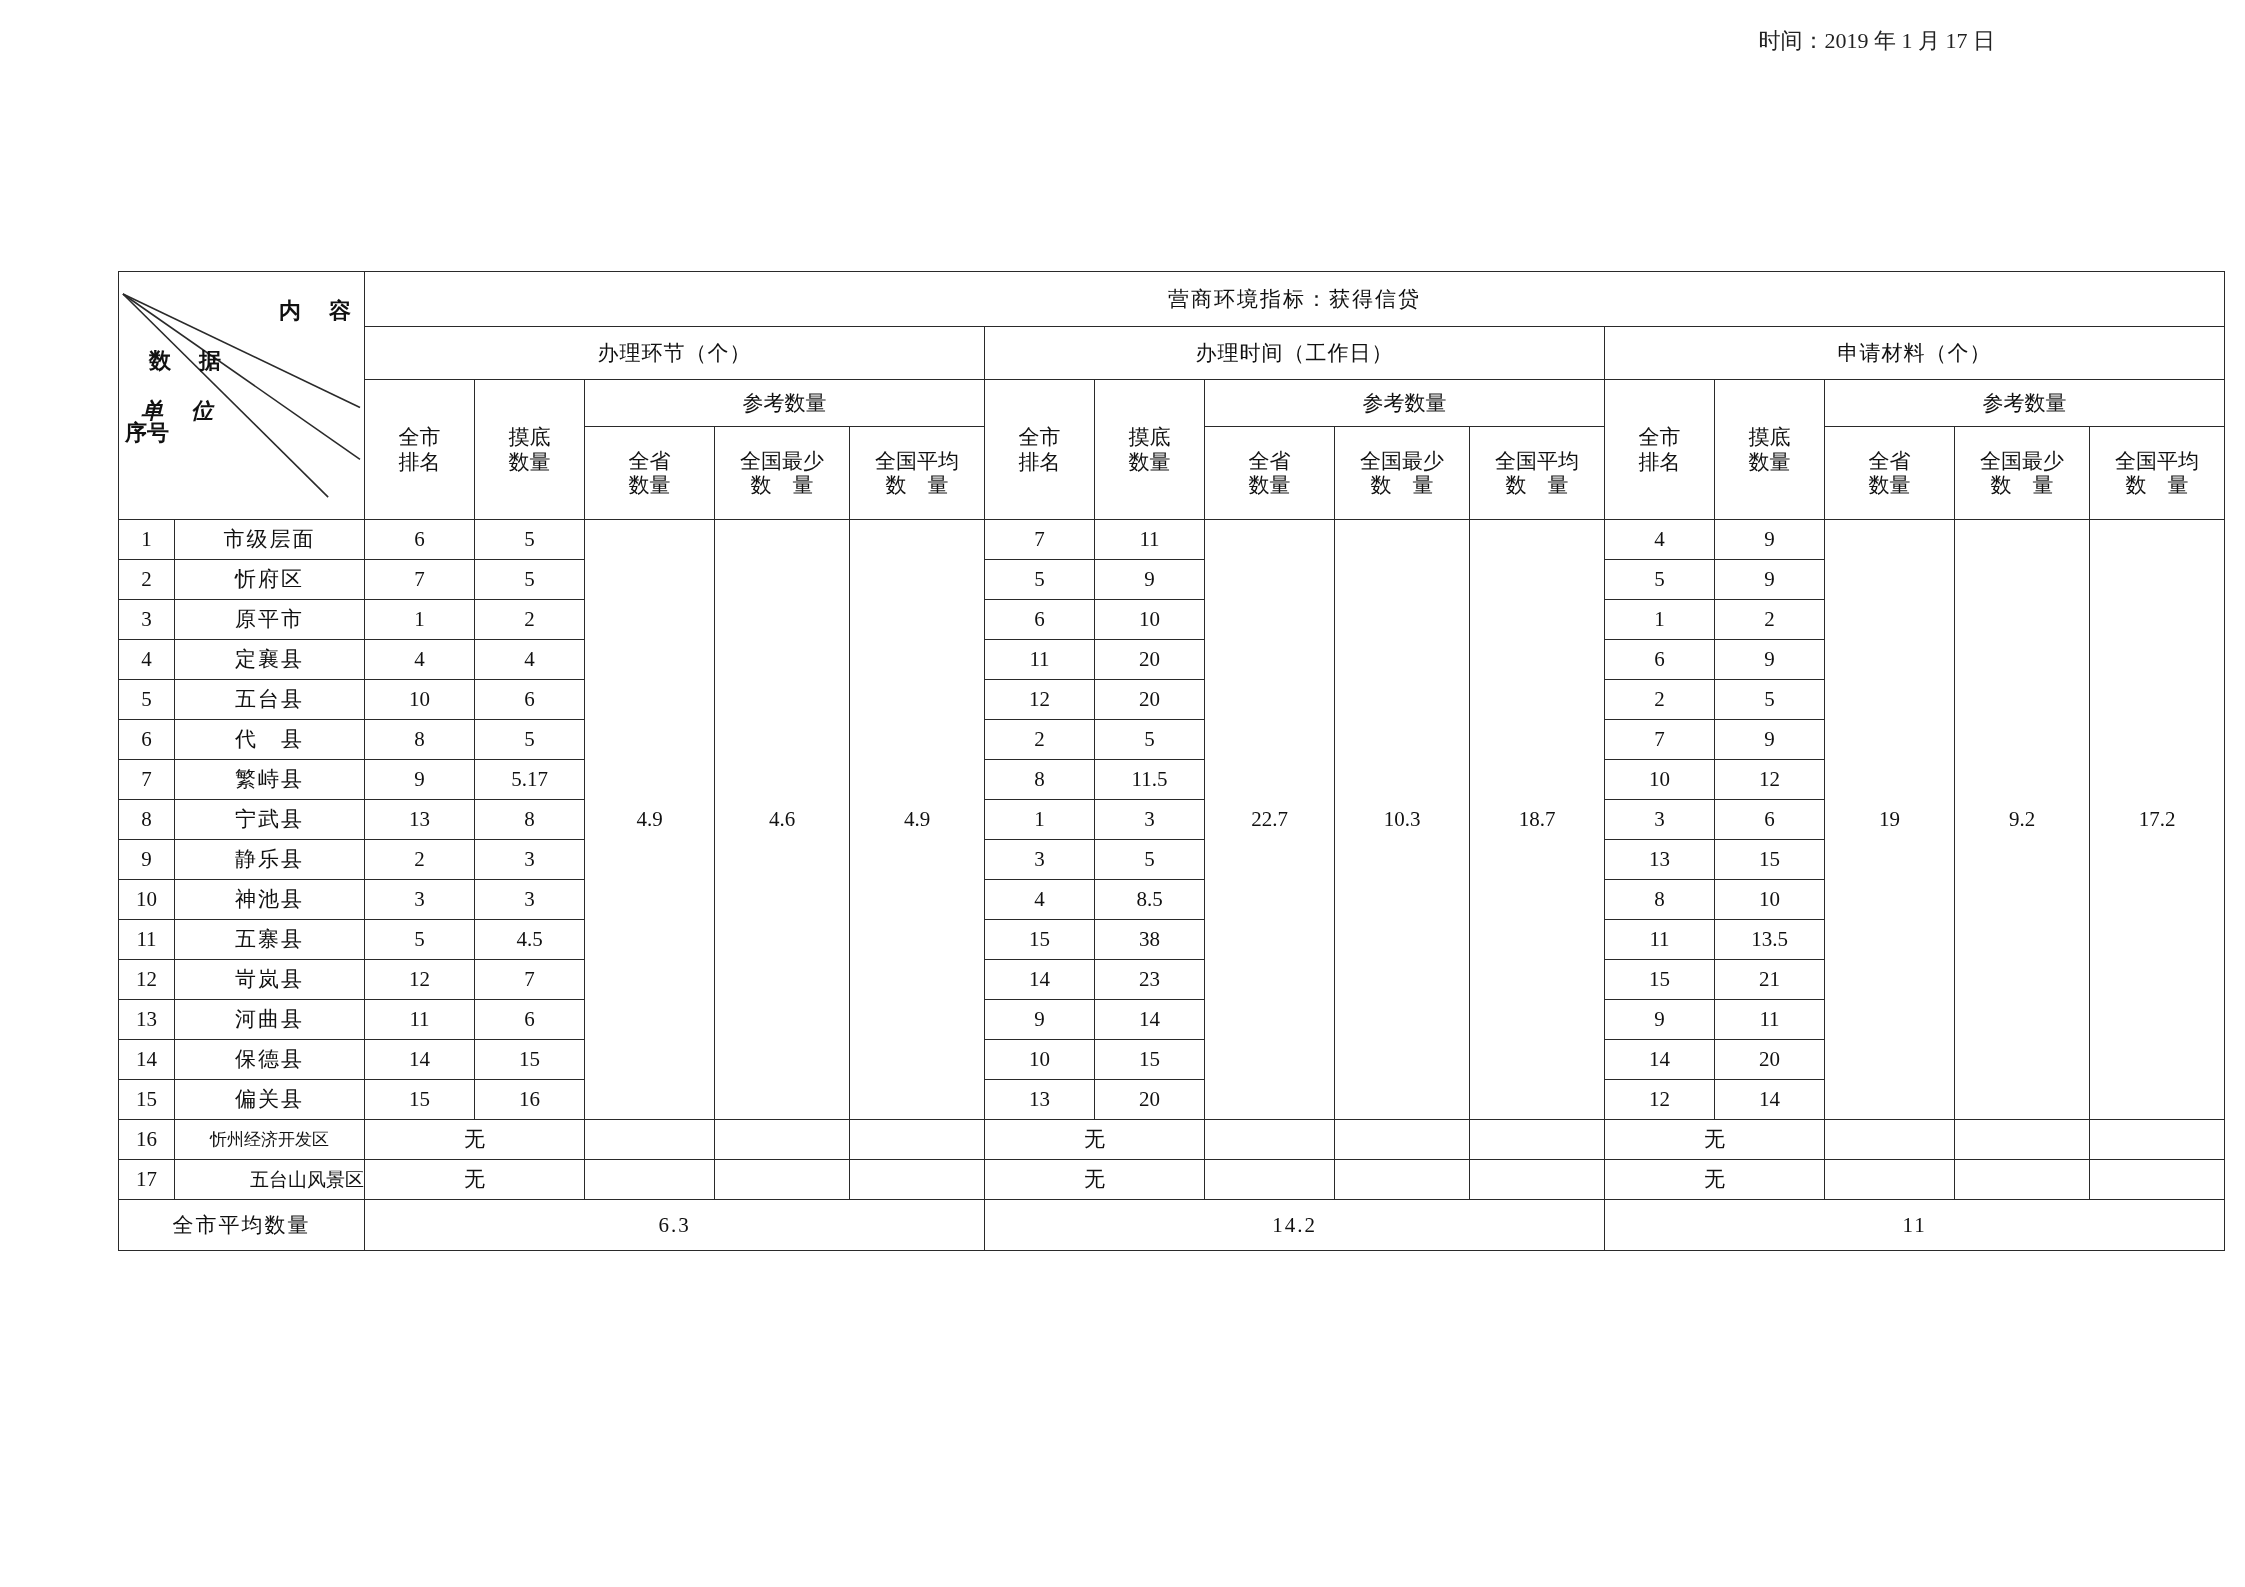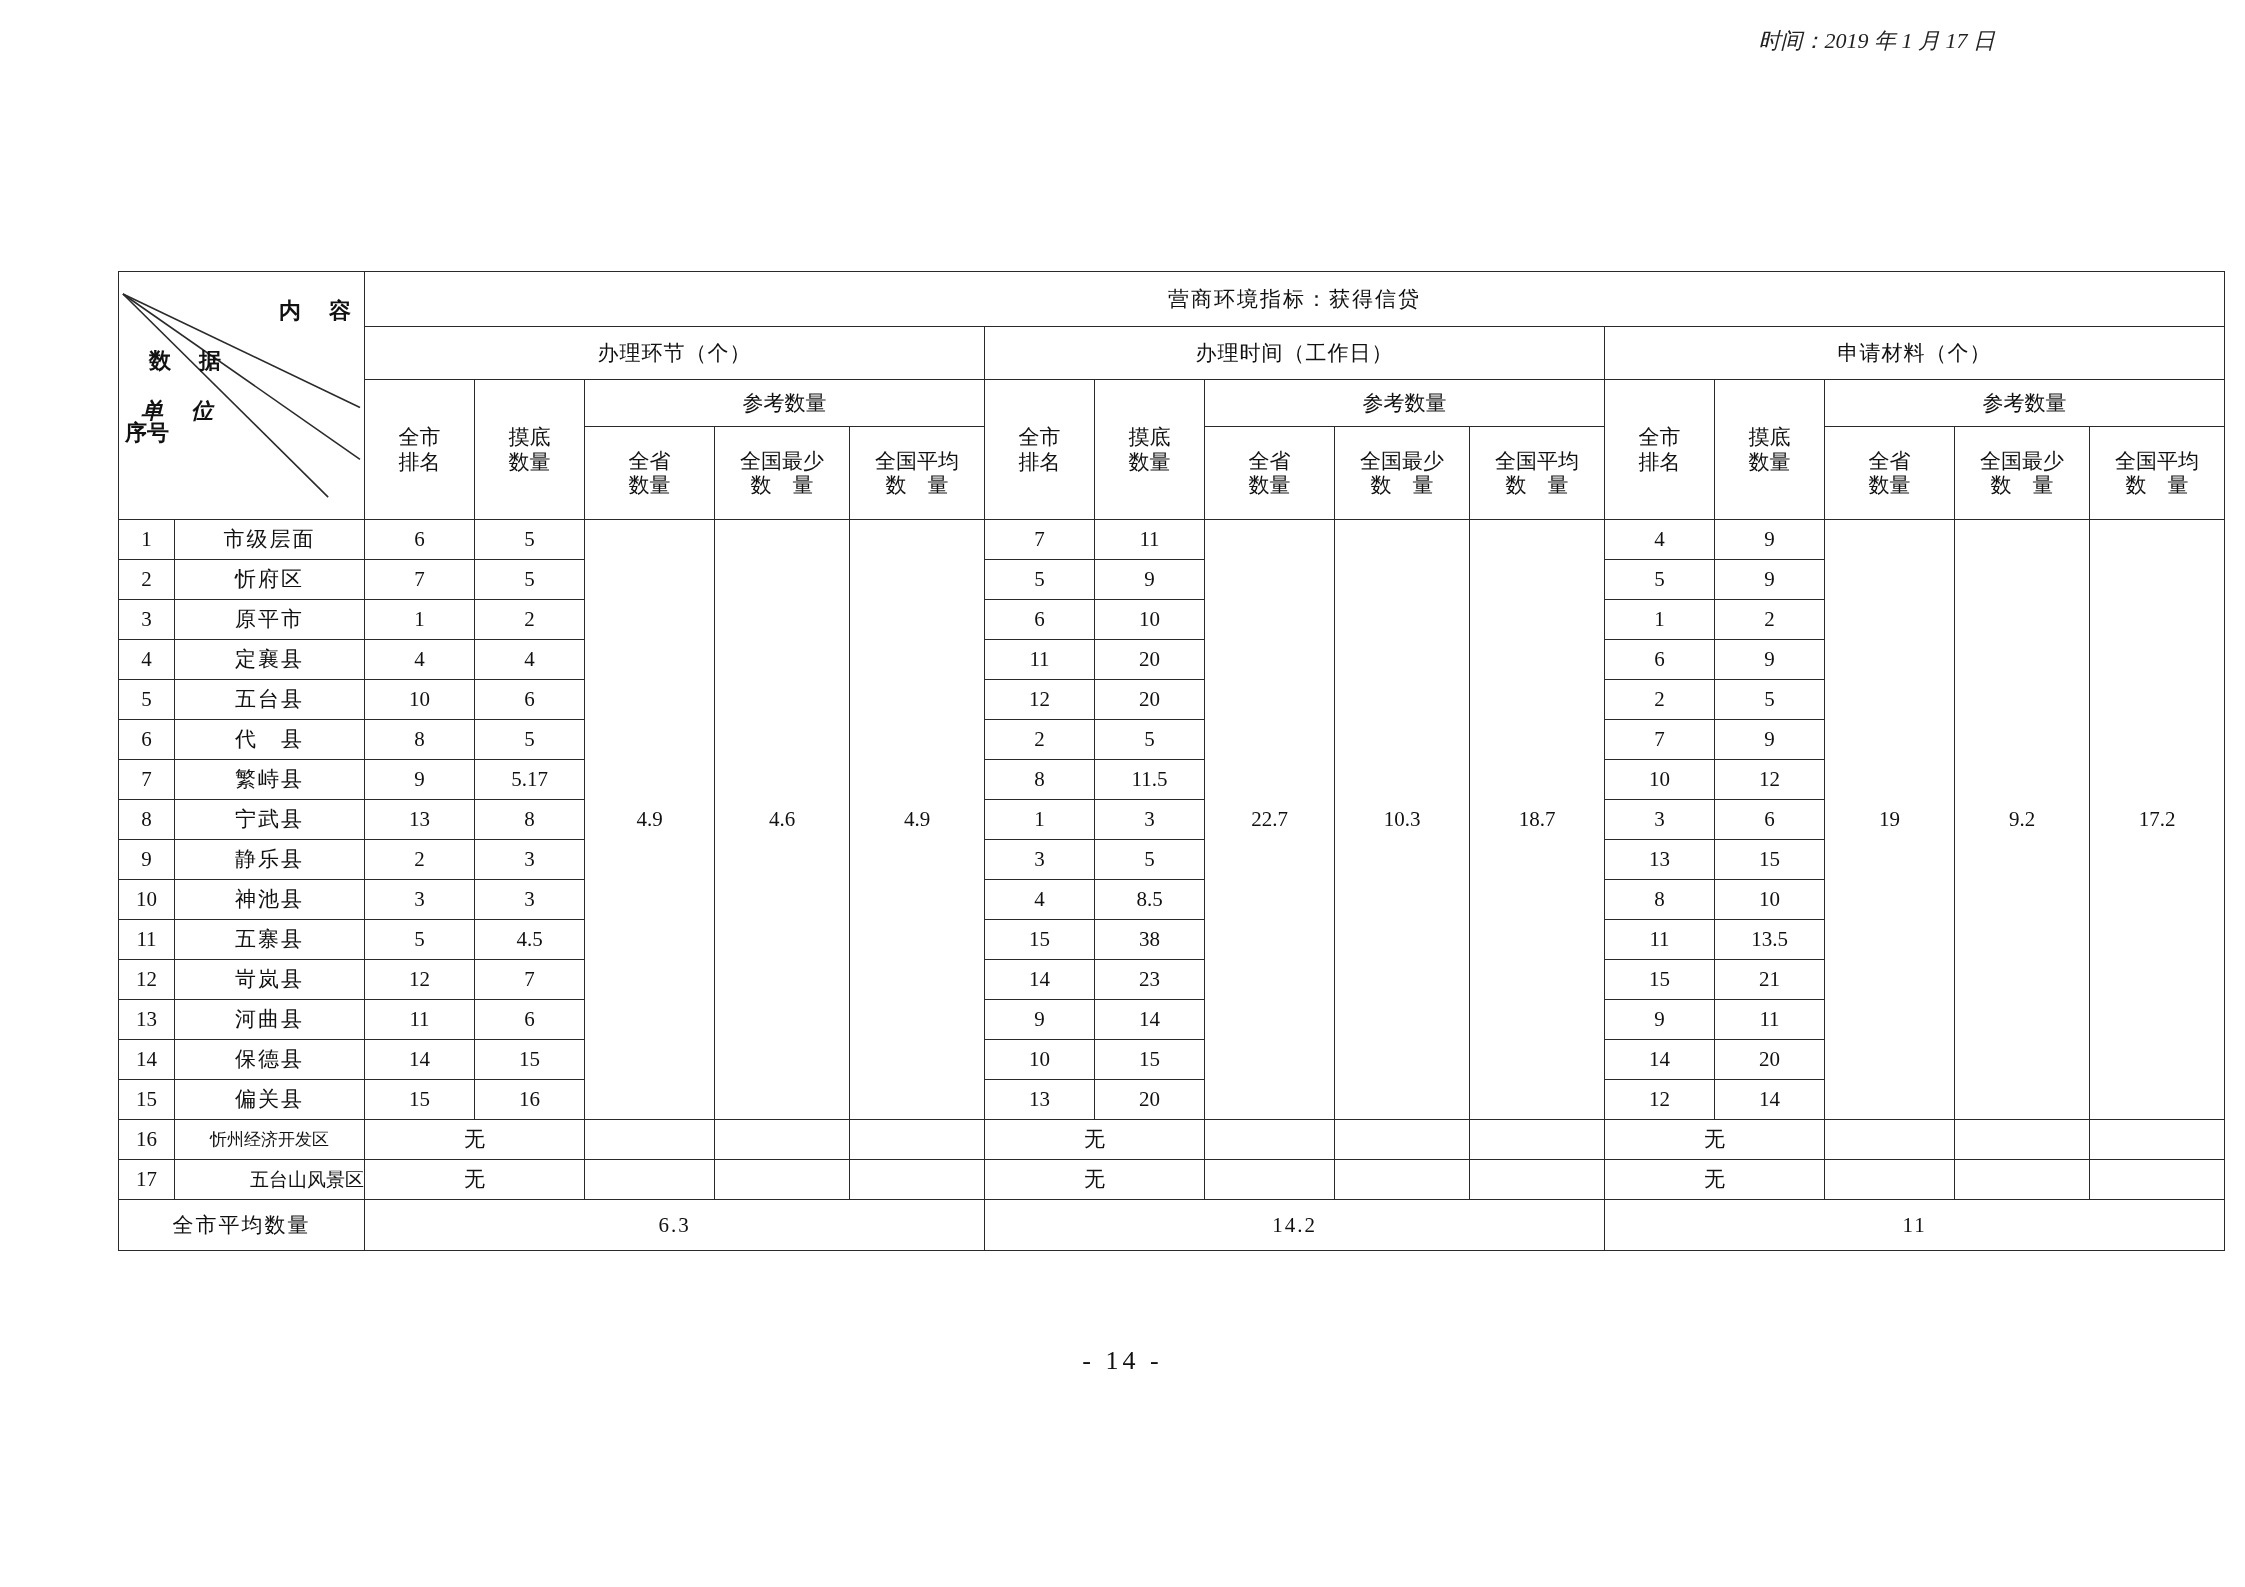--- a/index.html
+++ b/index.html
@@ -29,21 +29,20 @@
     letter-spacing: 2px;
     margin-top: 105px;
     color: #111;
   }
   .date-line {
     text-align: right;
     font-size: 22px;
     margin-top: 26px;
     padding-right: 250px;
     color: #222;
-    font-style: italic;
   }
   .table-wrap {
     position: absolute;
     left: 118px;
     top: 245px;
     width: 2015px;
   }
   table.main {
     border-collapse: collapse;
     width: 2015px;
@@ -465,14 +464,13 @@
       <tr class="avg-row">
         <td colspan="2">全市平均数量</td>
         <td colspan="5">6.3</td>
         <td colspan="5">14.2</td>
         <td colspan="5">11</td>
       </tr>
     </tbody>
       </table>
   </div>
 
-  <div class="footer">- 14 -</div>
 </div>
 
 </body></html>

